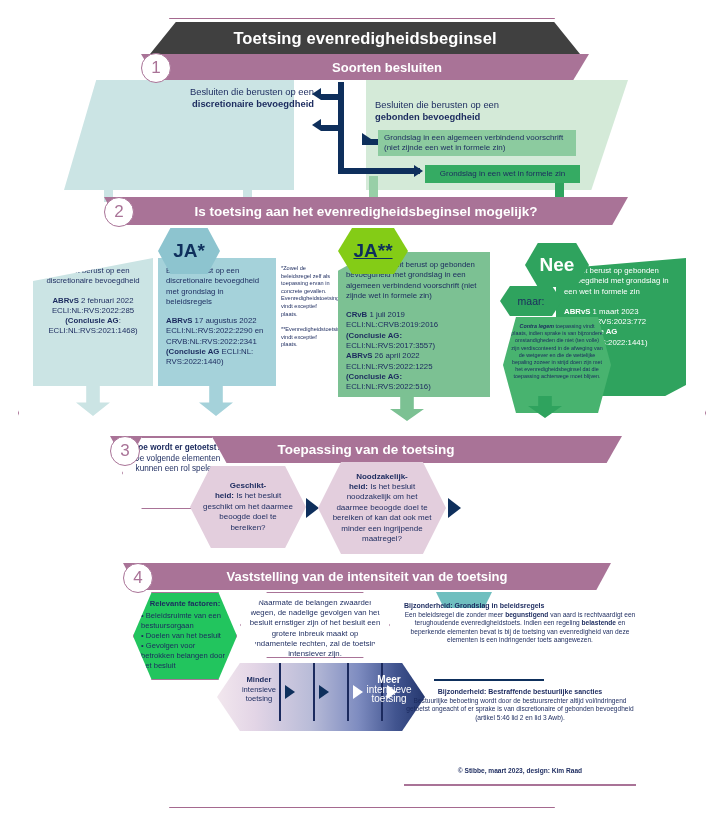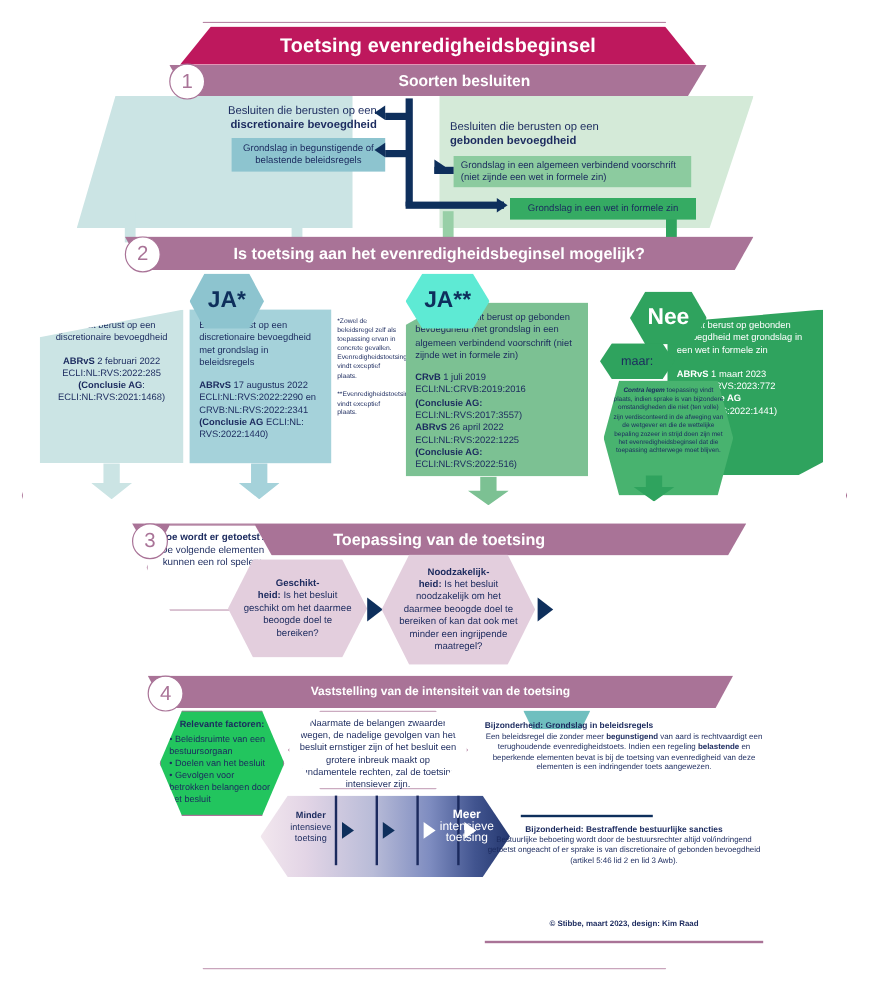--- a/index.html
+++ b/index.html
@@ -21,21 +21,21 @@
     left: 18px; top: 18px;
     width: 688px; height: 790px;
     border: 1.4px solid #a5698f;
     clip-path: polygon(22% 0%, 78% 0%, 100% 50%, 78% 100%, 22% 100%, 0% 50%);
     background: transparent;
   }
 
   
   .title-band {
     left: 150px; top: 22px; width: 430px; height: 32px;
-    background: #be185d;
+    background: #404040;
     clip-path: polygon(6% 0%, 94% 0%, 100% 100%, 0% 100%);
     display: flex; align-items: center; justify-content: center;
   }
   .title-band span {
     color: #fff; font-size: 16.5px; font-weight: bold; letter-spacing: .1px;
   }
 
   
   .band {
     background: #a97397;
@@ -50,21 +50,21 @@
   .band2 { left: 104px; top: 197px; width: 524px; height: 28px;
            clip-path: polygon(0% 0%, 100% 0%, 97% 100%, 3% 100%); }
   .band2 span { font-size: 13.5px; }
 
   .band3 { left: 110px; top: 436px; width: 512px; height: 27px;
            clip-path: polygon(0% 0%, 100% 0%, 97% 100%, 3% 100%); }
   .band3 span { font-size: 13.5px; }
 
   .band4 { left: 123px; top: 563px; width: 488px; height: 27px;
            clip-path: polygon(0% 0%, 100% 0%, 97% 100%, 3% 100%); }
-  .band4 span { font-size: 10px; }
+  .band4 span { font-size: 13px; }
 
   
   .step-circle {
     width: 30px; height: 30px; border-radius: 50%;
     border: 1.6px solid #a97397;
     background: #fff;
     display: flex; align-items: center; justify-content: center;
     color: #a97397; font-size: 17px;
     z-index: 6;
   }
@@ -146,21 +146,21 @@
   .c2-hex { left: 158px; top: 228px; width: 62px; height: 46px; background:#8dc4cf; }
   .c2-body { left: 158px; top: 258px; width: 118px; height: 128px; background:#a5d2da;
              text-align: left; }
   .c2-arrow { left: 199px; top: 386px; width: 34px; height: 30px; background:#a5d2da;
               clip-path: polygon(30% 0%, 70% 0%, 70% 55%, 100% 55%, 50% 100%, 0% 55%, 30% 55%); }
 
   .foot { left: 281px; top: 265px; width: 50px; font-size: 5.6px; line-height: 7.6px;
           color:#1b2a5e; text-align:left; }
   .foot p + p { margin-top: 8px; }
 
-  .c3-hex { left: 338px; top: 228px; width: 70px; height: 46px; background:#5eead4; }
+  .c3-hex { left: 338px; top: 228px; width: 70px; height: 46px; background:#84cc16;text-decoration:underline; }
   .c3-body { left: 338px; top: 252px; width: 152px; height: 145px; background:#7cc193;
              clip-path: polygon(22% 0%, 100% 0%, 100% 100%, 0% 100%, 0% 13%);
              text-align:left; }
   .c3-arrow { left: 390px; top: 397px; width: 34px; height: 24px; background:#7cc193;
               clip-path: polygon(30% 0%, 70% 0%, 70% 50%, 100% 50%, 50% 100%, 0% 50%, 30% 50%); }
 
   .c4-hex { left: 525px; top: 243px; width: 64px; height: 44px; background:#2fa35e; }
   .c4-hex span { color:#fff; }
   .c4-body { left: 556px; top: 258px; width: 130px; height: 138px; background:#2fa35e;
              clip-path: polygon(0% 8%, 100% 0%, 100% 92%, 84% 100%, 0% 100%);
@@ -268,23 +268,20 @@
 
   <div class="abs lbl-disc">
     <div>Besluiten die berusten op een</div>
     <div class="b">discretionaire bevoegdheid</div>
   </div>
   <div class="abs lbl-geb">
     <div>Besluiten die berusten op een</div>
     <div class="b">gebonden bevoegdheid</div>
   </div>
 
-  <div class="abs box-beleid">
-    <span>Grondslag in begunstigende of belastende beleidsregels</span>
-  </div>
   <div class="abs box-avv">
     <span>Grondslag in een algemeen verbindend voorschrift (niet zijnde een wet in formele zin)</span>
   </div>
   <div class="abs box-wet">
     <span>Grondslag in een wet in formele zin</span>
   </div>
 
   <div class="abs nv conn-v1"></div>
   <div class="abs nv conn-h1"></div>
   <div class="abs nv conn-h2"></div>

